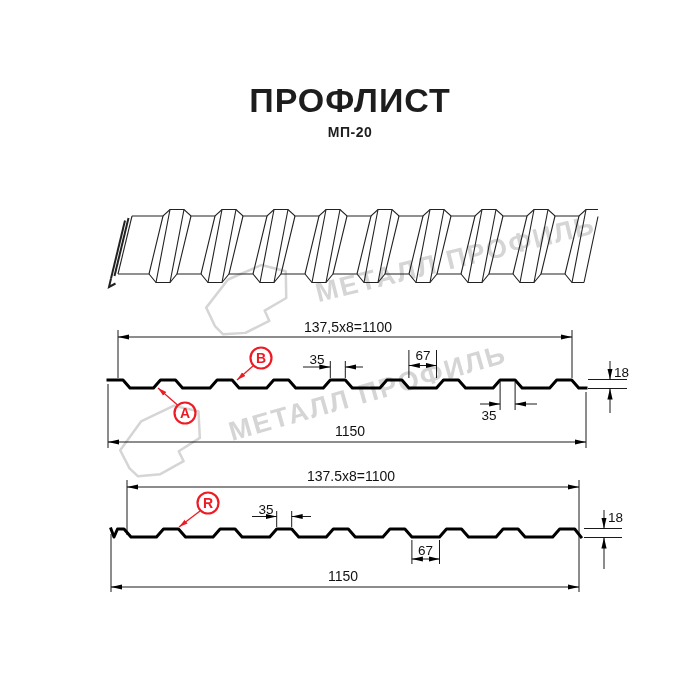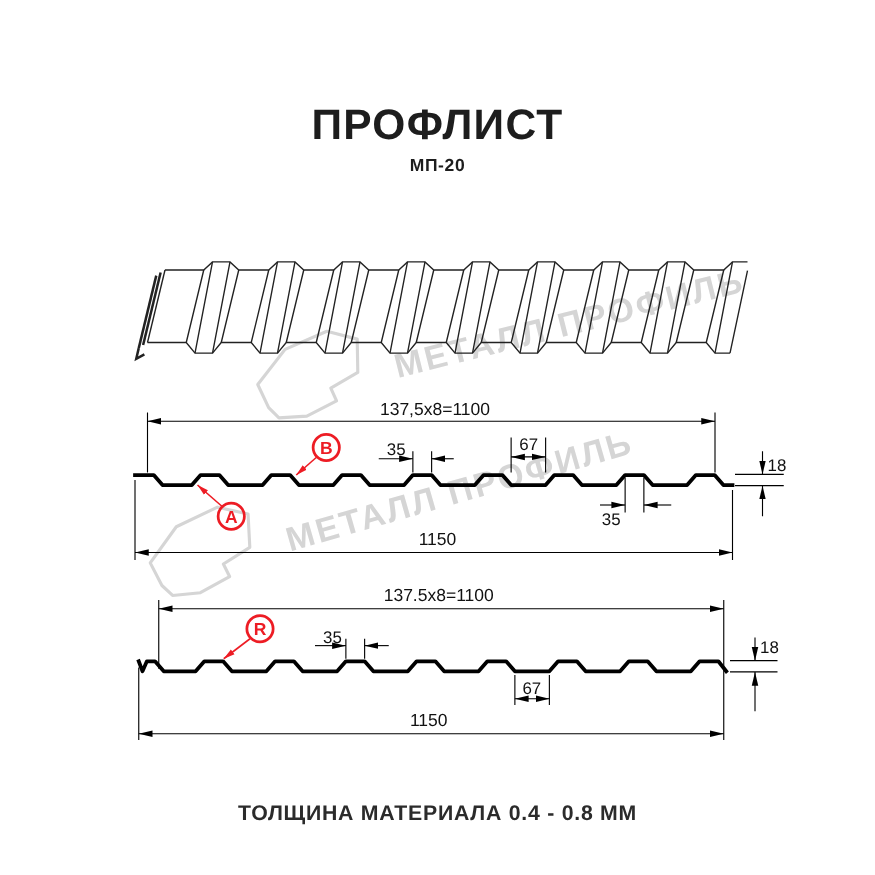--- a/index.html
+++ b/index.html
@@ -159,15 +159,14 @@
       <line class="dim" x1="604" y1="486" x2="604" y2="504.5" marker-end="url(#ae)"></line>
       <line class="dim" x1="604" y1="545" x2="604" y2="513.5" marker-end="url(#ae)"></line>
       <text class="dimtxt" x="608" y="498">18</text>
 
       <text class="dimtxtbig" x="343" y="557" text-anchor="middle">1150</text>
       <line class="dim" x1="111" y1="563" x2="579" y2="563" marker-start="url(#as)" marker-end="url(#ae)"></line>
       <line class="dim" x1="111" y1="510" x2="111" y2="568"></line>
     </g>
   </svg>
 
-  <div class="footer">ТОЛЩИНА МАТЕРИАЛА 0.4 - 0.8 ММ</div>
 
 </div>
 
 </body></html>

